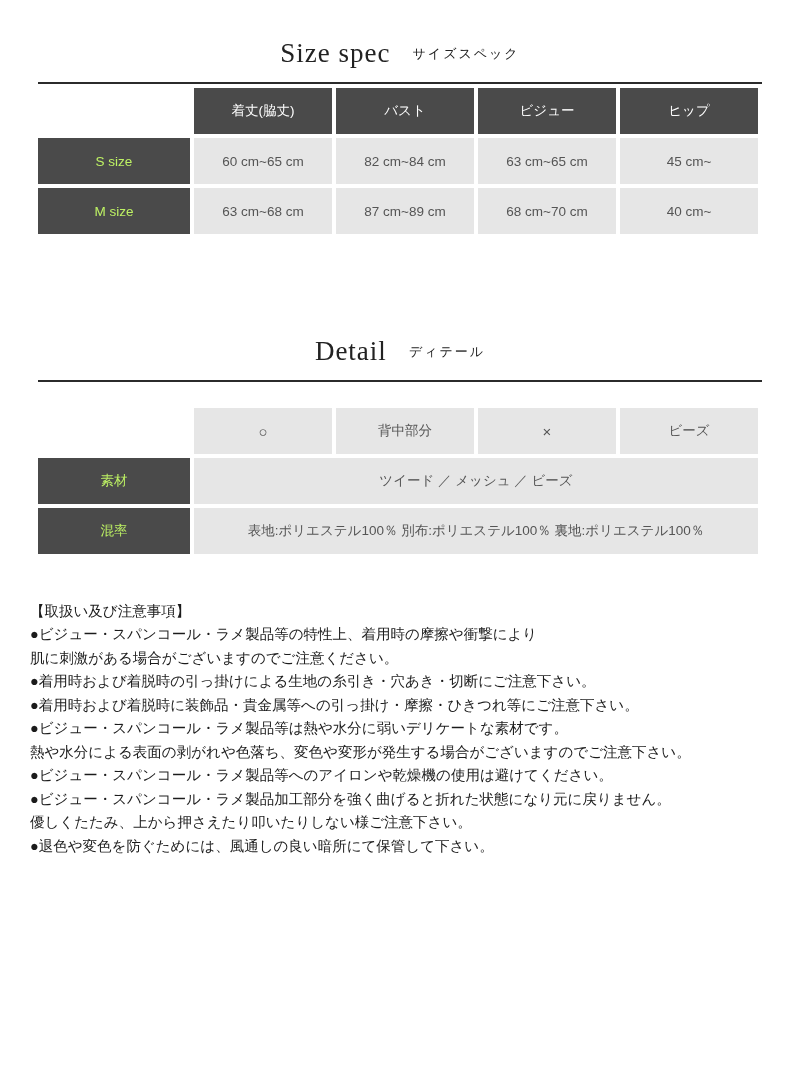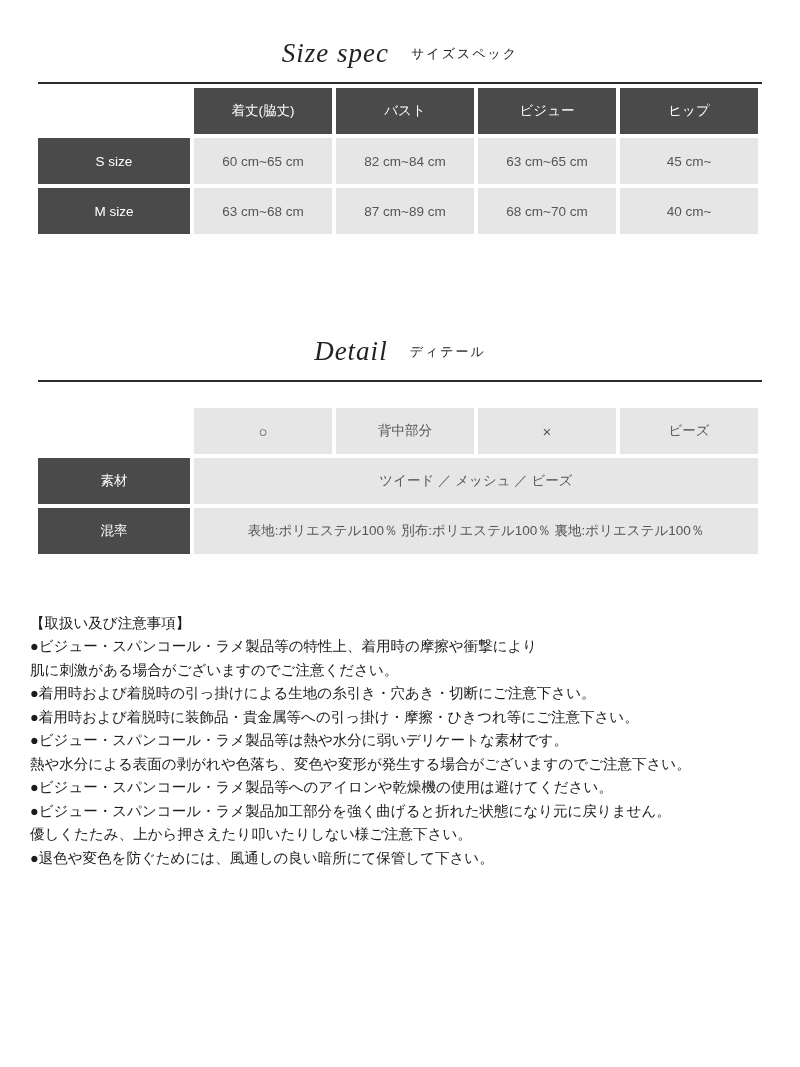--- a/index.html
+++ b/index.html
@@ -25,21 +25,20 @@
   .section-head {
     text-align: center;
     padding-top: 38px;
   }
   .section-head .en {
     font-family: "Liberation Serif", serif;
     font-size: 27px;
     letter-spacing: 1px;
     color: #222222;
     vertical-align: middle;
-    font-style: italic;
   }
   .section-head .jp {
     font-family: "Liberation Serif", serif;
     font-size: 13px;
     letter-spacing: 2px;
     color: #222222;
     vertical-align: middle;
     margin-left: 22px;
   }
   .head-rule {
@@ -55,34 +54,34 @@
     margin: 0 auto;
   }
   table.spec {
     border-collapse: separate;
     border-spacing: 4px;
     width: 724px;
     margin-left: -4px;
     table-layout: fixed;
   }
   table.spec td {
-    height: 30px;
+    height: 46px;
     text-align: center;
     vertical-align: middle;
     font-size: 13.5px;
-    padding: 8px 4px;
+    padding: 0 4px;
   }
   td.hd {
     background: #4a4a4a;
     color: #ffffff;
     font-size: 14px;
   }
   td.rh {
     background: #4a4a4a;
-    color: #ffffff;
+    color: #bef264;
     font-size: 14px;
   }
   td.val {
     background: #e6e6e6;
     color: #555555;
   }
   td.empty {
     background: transparent;
   }
   td.val.sym {
@@ -91,21 +90,21 @@
   .col-label { width: 152px; }
   .col-cell { width: 138px; }
 
   
   .gap-after-size { height: 60px; }
   .gap-after-detail-head { height: 22px; }
 
   
   .notes {
     width: 740px;
-    margin: 12px auto;
+    margin: 0 auto;
     padding-top: 42px;
     font-family: "Liberation Serif", serif;
     font-size: 14.5px;
     line-height: 1.62;
     color: #1b1b1b;
     letter-spacing: 0px;
   }
   .notes p {
     margin: 0;
   }

